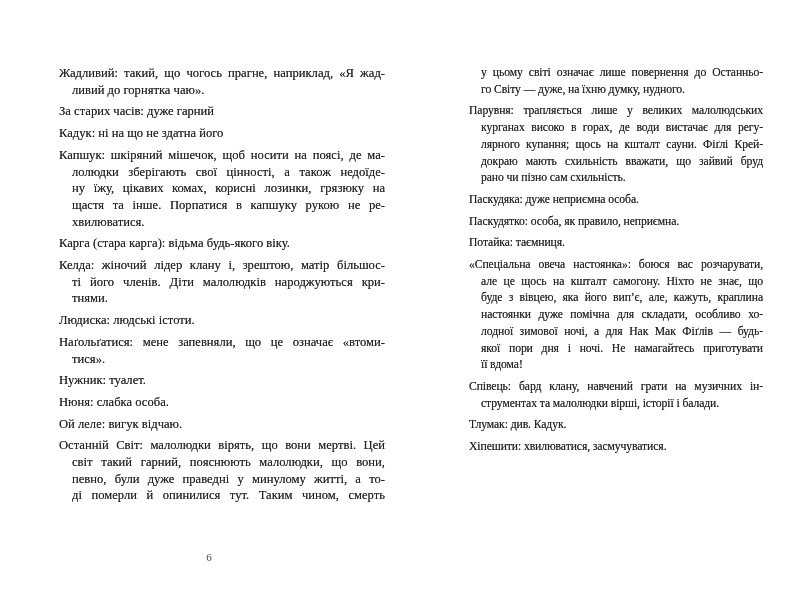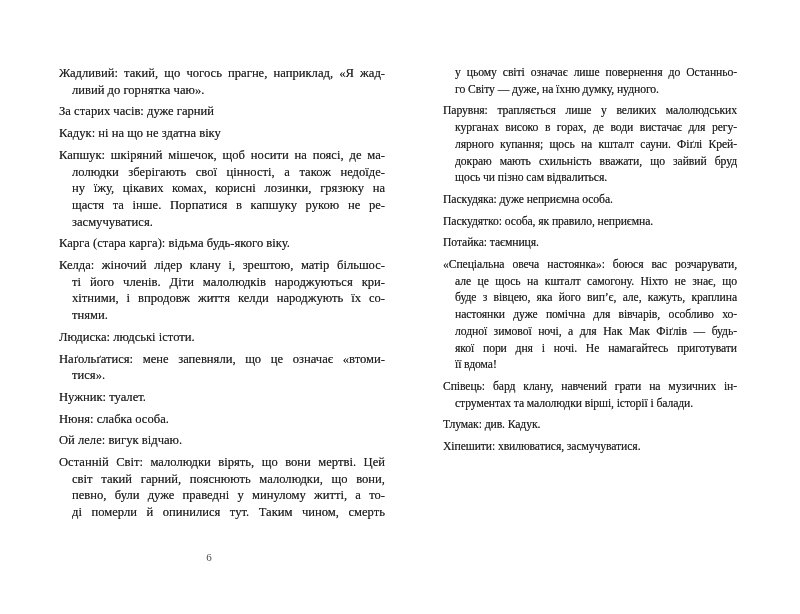--- a/index.html
+++ b/index.html
@@ -23,21 +23,21 @@
     top: 65px;
     line-height: 16.7px;
     text-shadow: 0 0 0.35px rgba(30,30,30,0.65);
   }
   .col-left {
     left: 59px;
     width: 326px;
     font-size: 12.6px;
   }
   .col-right {
-    left: 443px;
+    left: 469px;
     width: 294px;
     font-size: 11.7px;
     letter-spacing: -0.1px;
   }
   .entry {
     margin: 0 0 5px 0;
   }
   .line {
     text-align: justify;
     text-align-last: justify;
@@ -69,36 +69,35 @@
 <div class="page">
   <div class="col col-left">
       <div class="entry">
         <div class="line">Жадливий: такий, що чогось прагне, наприклад, «Я жад-</div>
         <div class="line cont end">ливий до горнятка чаю».</div>
       </div>
       <div class="entry">
         <div class="line end">За старих часів: дуже гарний</div>
       </div>
       <div class="entry">
-        <div class="line end">Кадук: ні на що не здатна віку</div>
+        <div class="line end">Кадук: ні на що не здатна його</div>
       </div>
       <div class="entry">
         <div class="line">Капшук: шкіряний мішечок, щоб носити на поясі, де ма-</div>
         <div class="line cont">лолюдки зберігають свої цінності, а також недоїде-</div>
         <div class="line cont">ну їжу, цікавих комах, корисні лозинки, грязюку на</div>
         <div class="line cont">щастя та інше. Порпатися в капшуку рукою не ре-</div>
-        <div class="line cont end">засмучуватися.</div>
+        <div class="line cont end">хвилюватися.</div>
       </div>
       <div class="entry">
         <div class="line end">Карга (стара карга): відьма будь-якого віку.</div>
       </div>
       <div class="entry">
         <div class="line">Келда: жіночий лідер клану і, зрештою, матір більшос-</div>
         <div class="line cont">ті його членів. Діти малолюдків народжуються кри-</div>
-        <div class="line cont">хітними, і впродовж життя келди народжують їх со-</div>
         <div class="line cont end">тнями.</div>
       </div>
       <div class="entry">
         <div class="line end">Людиска: людські істоти.</div>
       </div>
       <div class="entry">
         <div class="line">Наґольґатися: мене запевняли, що це означає «втоми-</div>
         <div class="line cont end">тися».</div>
       </div>
       <div class="entry">
@@ -120,36 +119,36 @@
   <div class="col col-right">
       <div class="entry">
         <div class="line cont">у цьому світі означає лише повернення до Останньо-</div>
         <div class="line cont end">го Світу — дуже, на їхню думку, нудного.</div>
       </div>
       <div class="entry">
         <div class="line">Парувня: трапляється лише у великих малолюдських</div>
         <div class="line cont">курганах високо в горах, де води вистачає для регу-</div>
         <div class="line cont">лярного купання; щось на кшталт сауни. Фіґлі Крей-</div>
         <div class="line cont">докраю мають схильність вважати, що зайвий бруд</div>
-        <div class="line cont end">щось чи пізно сам відвалиться.</div>
+        <div class="line cont end">рано чи пізно сам схильність.</div>
       </div>
       <div class="entry">
         <div class="line end">Паскудяка: дуже неприємна особа.</div>
       </div>
       <div class="entry">
         <div class="line end">Паскудятко: особа, як правило, неприємна.</div>
       </div>
       <div class="entry">
         <div class="line end">Потайка: таємниця.</div>
       </div>
       <div class="entry">
         <div class="line">«Спеціальна овеча настоянка»: боюся вас розчарувати,</div>
         <div class="line cont">але це щось на кшталт самогону. Ніхто не знає, що</div>
         <div class="line cont">буде з вівцею, яка його вип’є, але, кажуть, краплина</div>
-        <div class="line cont">настоянки дуже помічна для вівчарів, особливо хо-</div>
+        <div class="line cont">настоянки дуже помічна для складати, особливо хо-</div>
         <div class="line cont">лодної зимової ночі, а для Нак Мак Фіґлів — будь-</div>
         <div class="line cont">якої пори дня і ночі. Не намагайтесь приготувати</div>
         <div class="line cont end">її вдома!</div>
       </div>
       <div class="entry">
         <div class="line">Співець: бард клану, навчений грати на музичних ін-</div>
         <div class="line cont end">струментах та малолюдки вірші, історії і балади.</div>
       </div>
       <div class="entry">
         <div class="line end">Тлумак: див. Кадук.</div>

